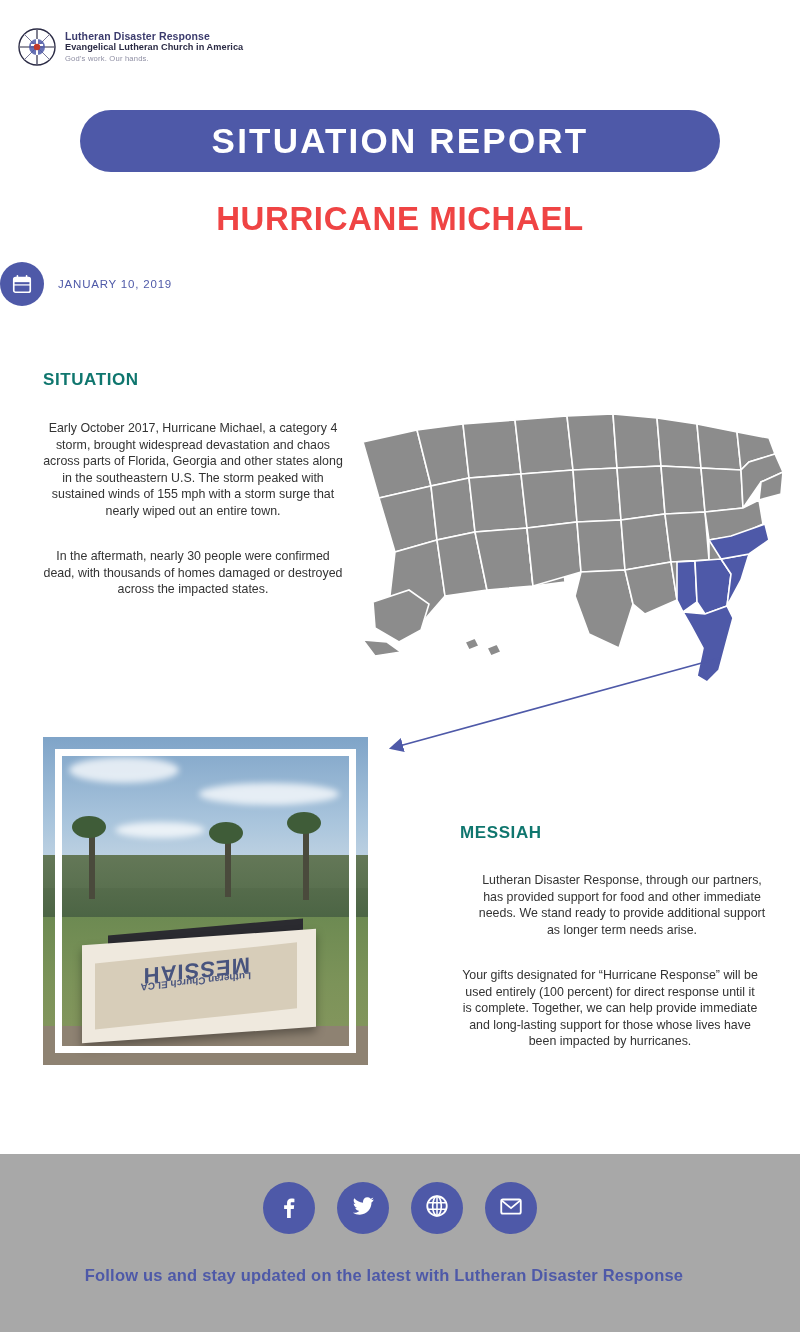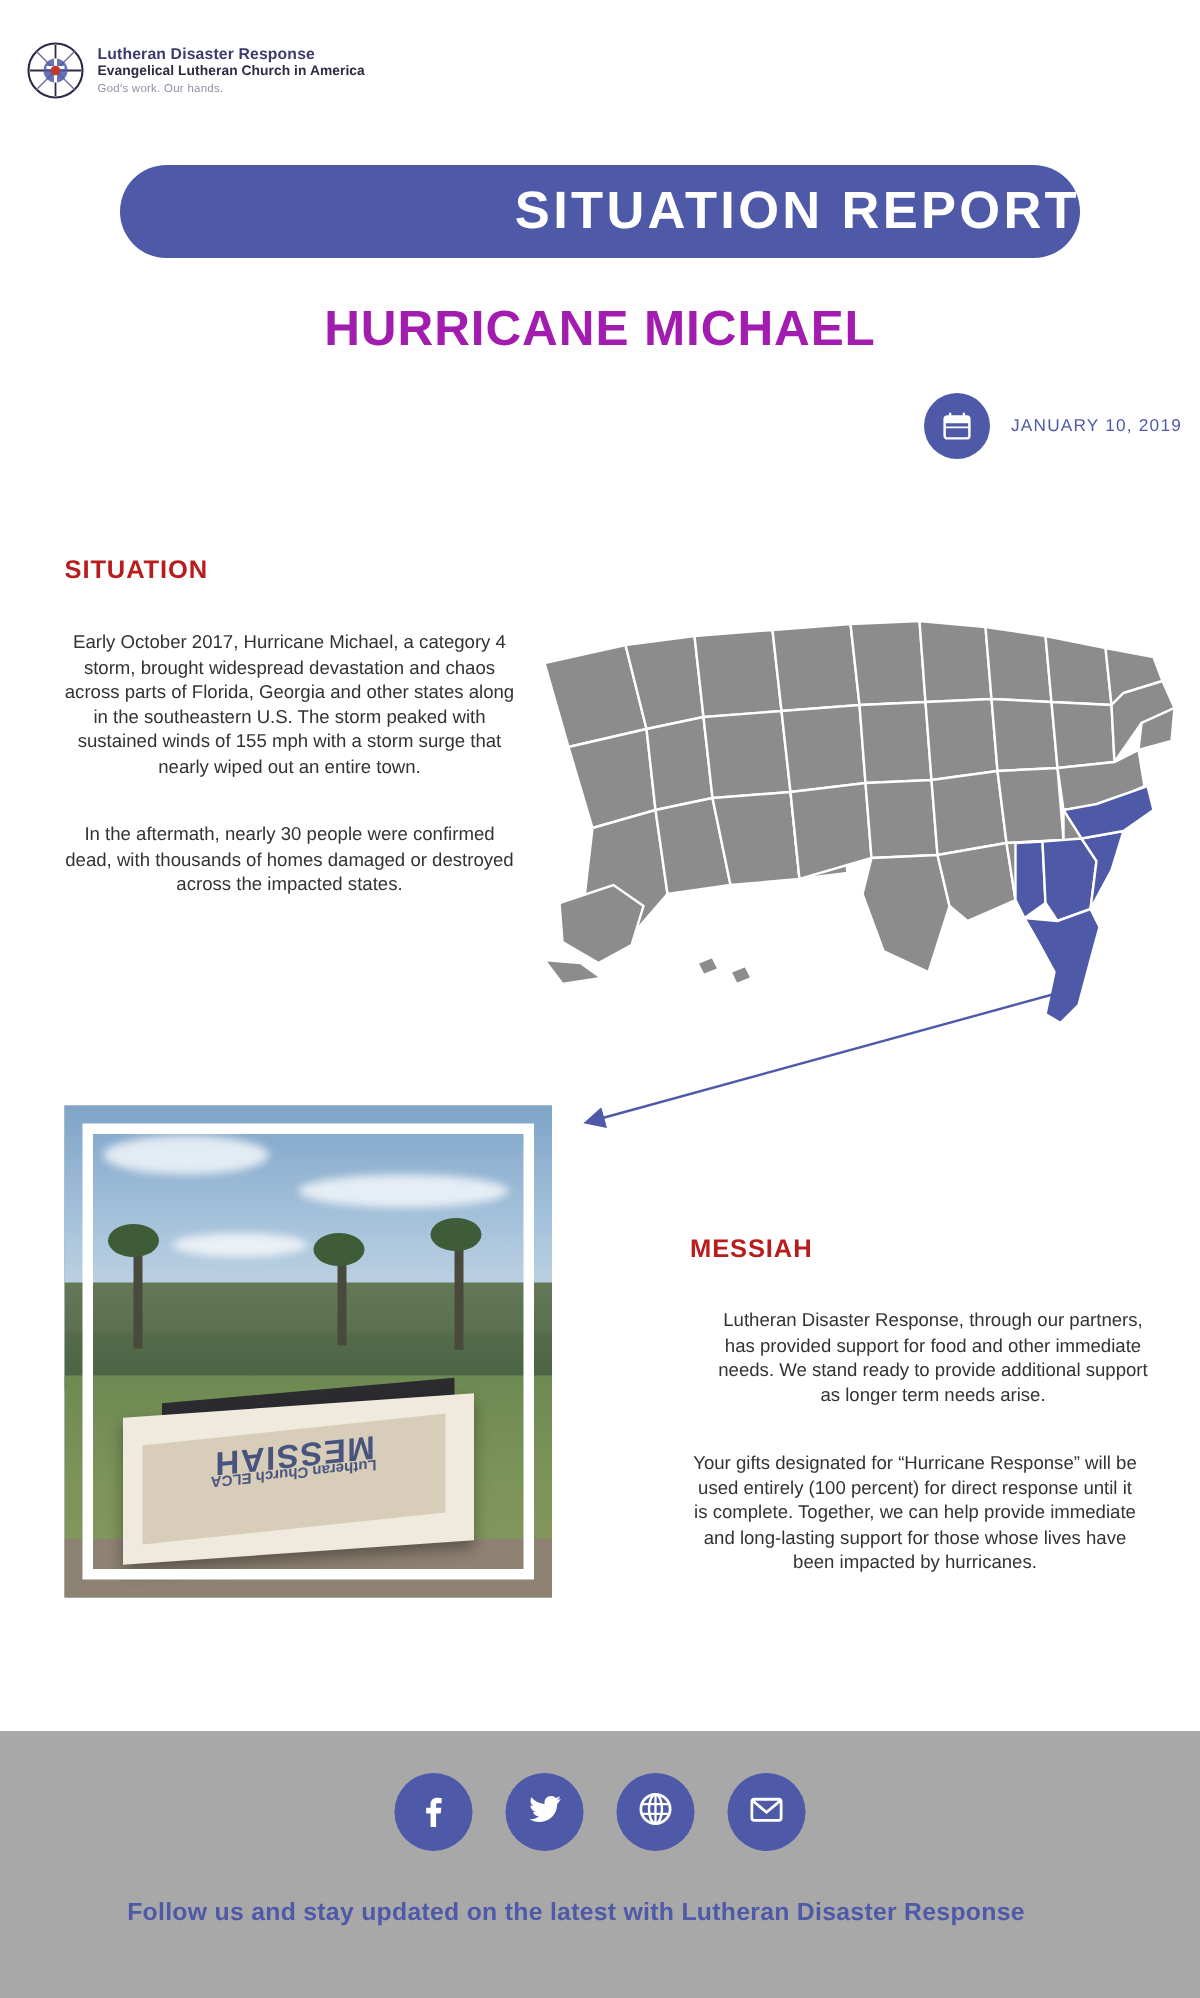--- a/index.html
+++ b/index.html
@@ -68,50 +68,51 @@
   .title-pill {
     position: absolute;
     top: 110px;
     left: 80px;
     width: 640px;
     height: 62px;
     background: #4e59a8;
     border-radius: 31px;
     display: flex;
     align-items: center;
-    justify-content: flex-end;
+    justify-content: center;
   }
   .title-pill span {
     color: #ffffff;
     font-size: 35px;
     font-weight: bold;
     letter-spacing: 2.2px;
   }
 
   .subtitle {
     position: absolute;
     top: 200px;
     left: 0;
     width: 800px;
     text-align: center;
     font-size: 33px;
     font-weight: bold;
-    color: #a21caf;
+    color: #ef4444;
     letter-spacing: 0.6px;
   }
 
   
   .meta-row {
     position: absolute;
     top: 262px;
     left: 0;
     width: 788px;
     display: flex;
-    justify-content: flex-end;
+    justify-content: center;
     gap: 82px;
+    flex-direction: column;
   }
   .meta-item {
     display: flex;
     align-items: center;
     gap: 14px;
   }
   .meta-circle {
     width: 44px;
     height: 44px;
     border-radius: 50%;
@@ -125,21 +126,21 @@
     font-size: 11.5px;
     color: #4e59a8;
     letter-spacing: 0.8px;
     font-weight: 500;
   }
 
   
   .section-head {
     font-size: 17px;
     font-weight: bold;
-    color: #b91c1c;
+    color: #0f766e;
     letter-spacing: 0.6px;
   }
   #situation-head {
     position: absolute;
     top: 370px;
     left: 43px;
   }
   .body-text {
     font-size: 12.4px;
     line-height: 1.33;

